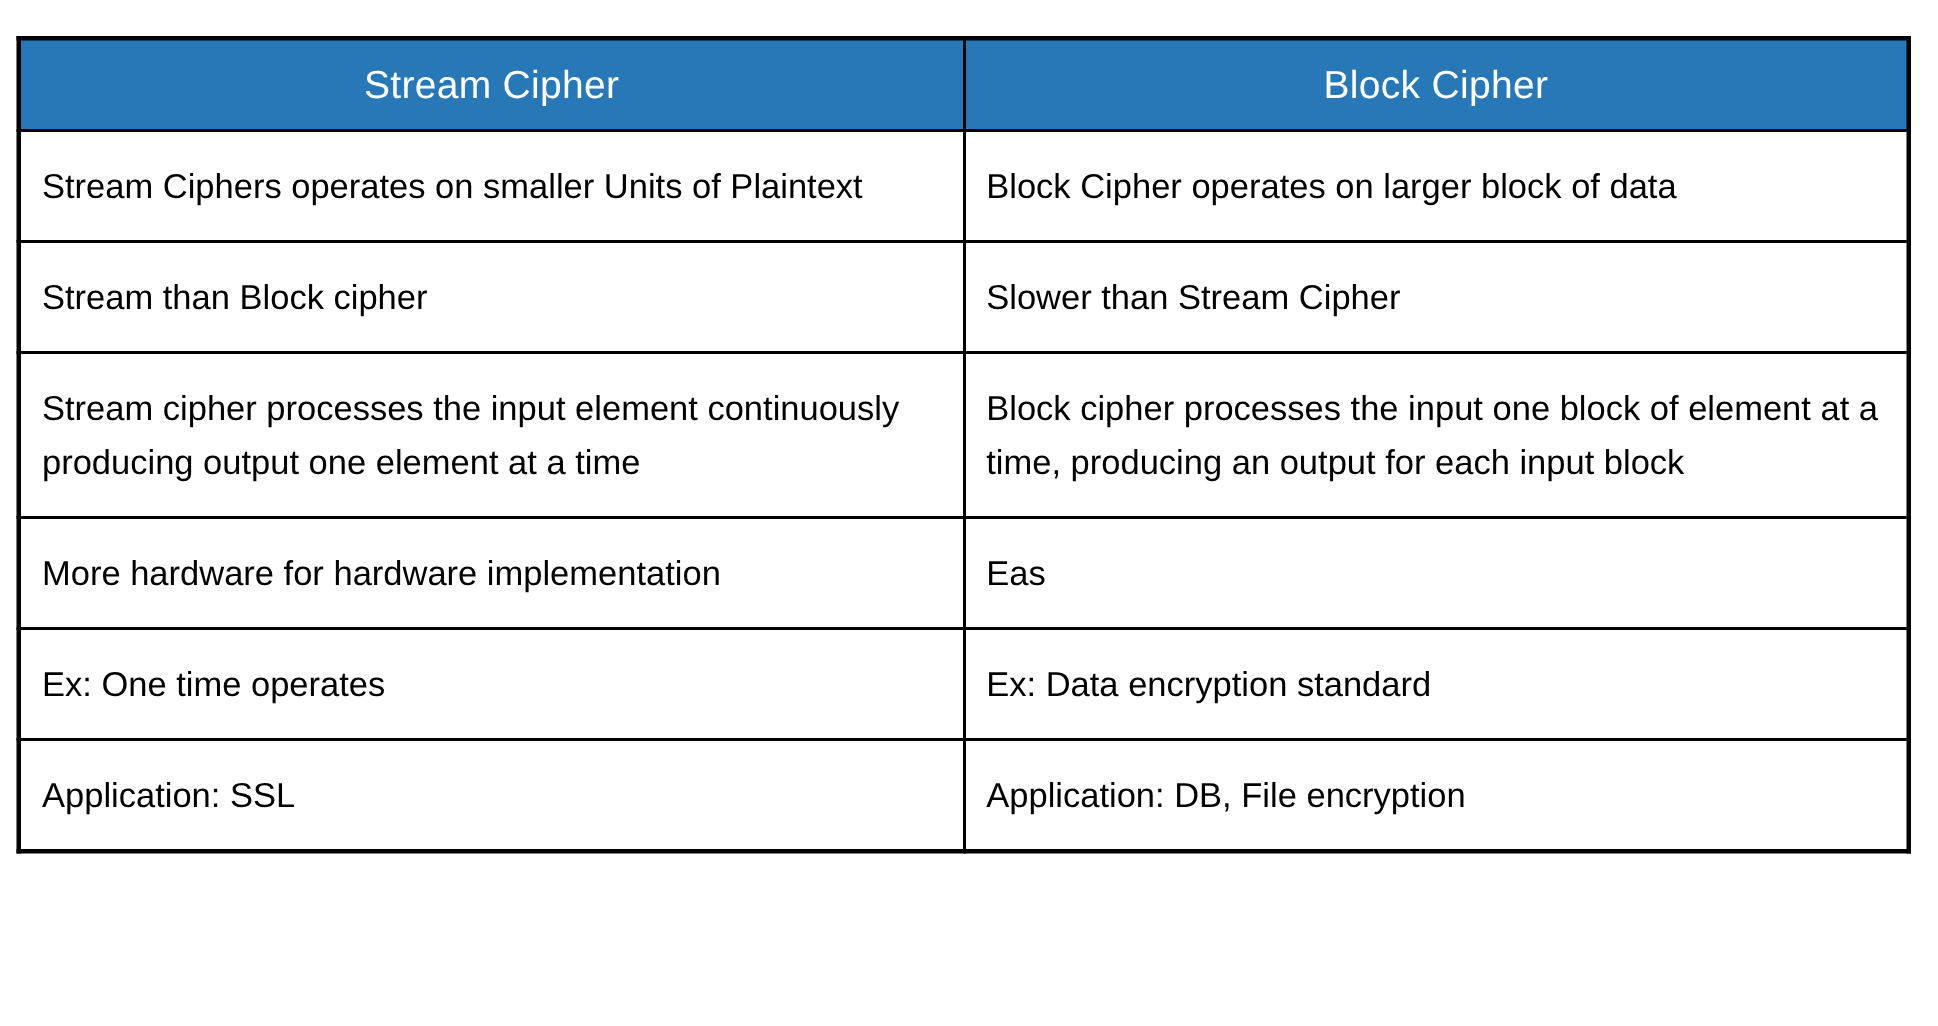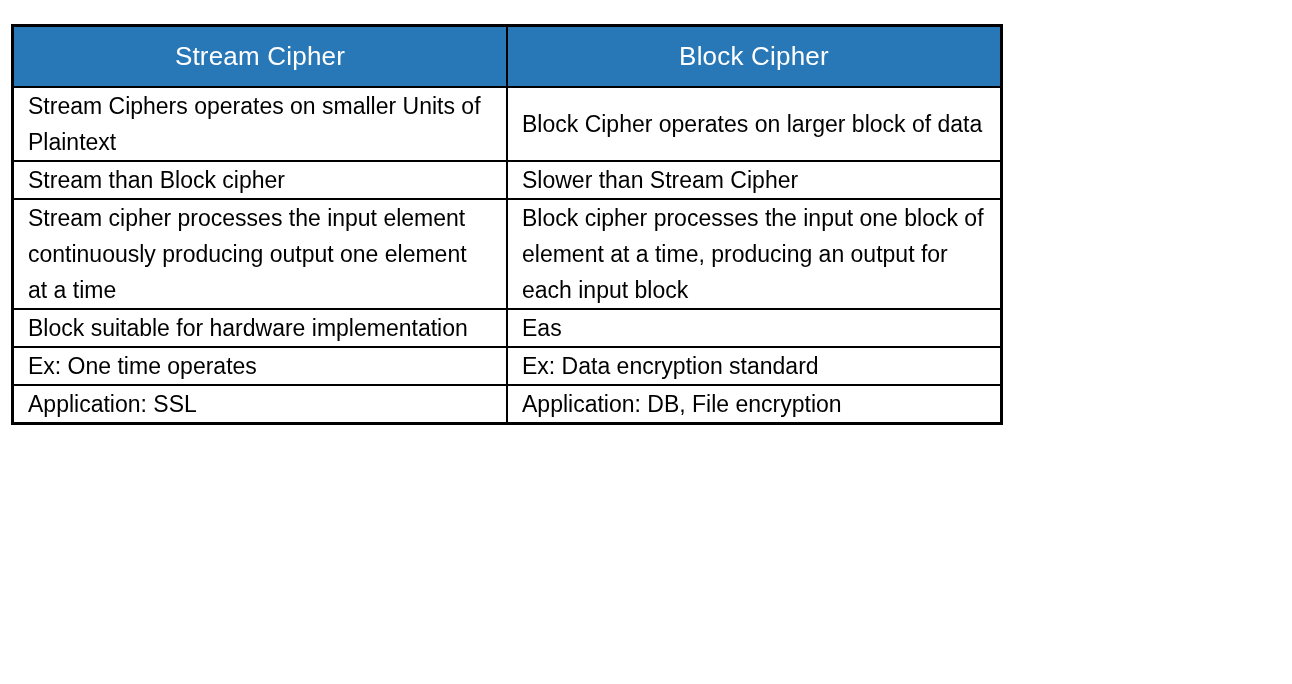--- a/index.html
+++ b/index.html
@@ -12,21 +12,21 @@
     position: relative;
     width: 1292px;
     height: 684px;
     background: #ffffff;
     overflow: hidden;
   }
   table.cmp {
     position: absolute;
     left: 11px;
     top: 24px;
-    width: 992px;
+    width: 1263px;
     border-collapse: collapse;
     table-layout: fixed;
     background: #ffffff;
     border: 3px solid #000000;
   }
   table.cmp th,
   table.cmp td {
     border: 2px solid #000000;
     width: 50%;
     box-sizing: border-box;
@@ -38,21 +38,21 @@
     font-weight: 400;
     text-align: center;
     height: 61px;
     padding: 0 14px;
     letter-spacing: 0.2px;
   }
   table.cmp td {
     color: #000000;
     font-size: 23px;
     line-height: 36px;
-    padding: 0 14px;
+    padding: 18px 14px;
     text-align: left;
     vertical-align: middle;
     background: #ffffff;
   }
 </style>
 </head>
 <body>
 
 <div class="page">
   <table class="cmp">
@@ -69,21 +69,21 @@
       </tr>
       <tr>
         <td>Stream than Block cipher</td>
         <td>Slower than Stream Cipher</td>
       </tr>
       <tr>
         <td>Stream cipher processes the input element continuously producing output one element at a time</td>
         <td>Block cipher processes the input one block of element at a time, producing an output for each input block</td>
       </tr>
       <tr>
-        <td>Block suitable for hardware implementation</td>
+        <td>More hardware for hardware implementation</td>
         <td>Eas</td>
       </tr>
       <tr>
         <td>Ex: One time operates</td>
         <td>Ex: Data encryption standard</td>
       </tr>
       <tr>
         <td>Application: SSL</td>
         <td>Application: DB, File encryption</td>
       </tr>

